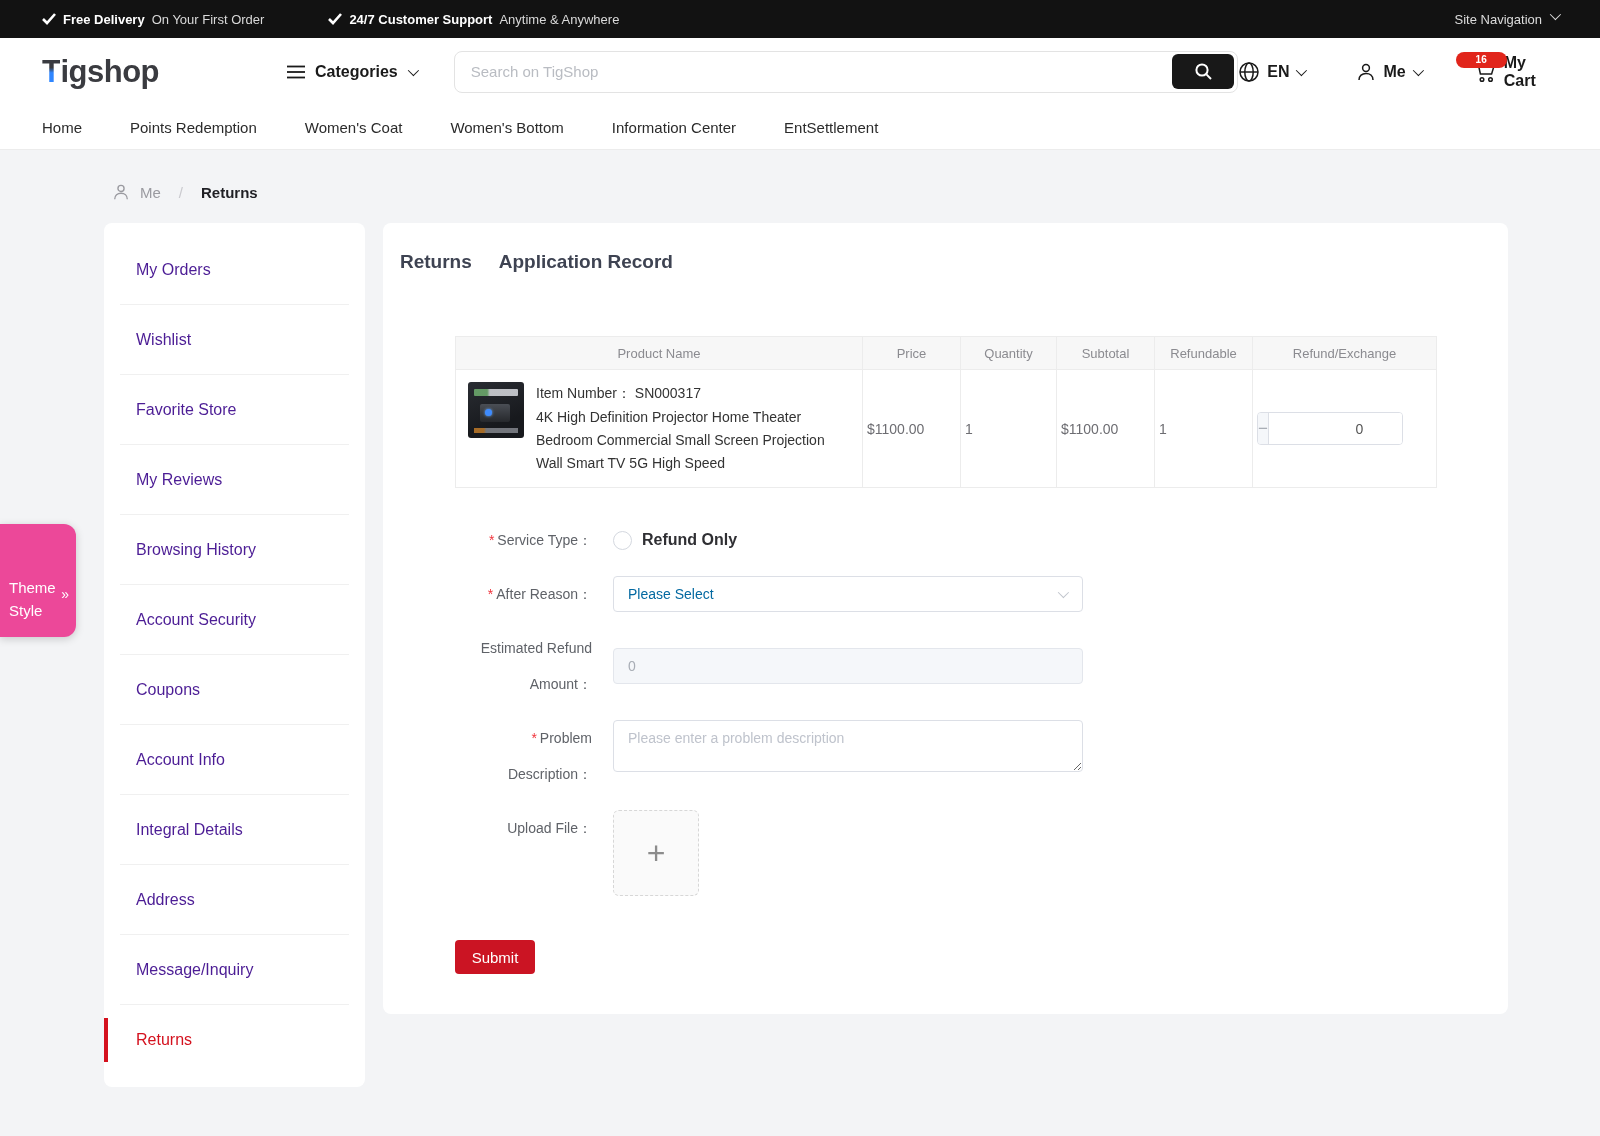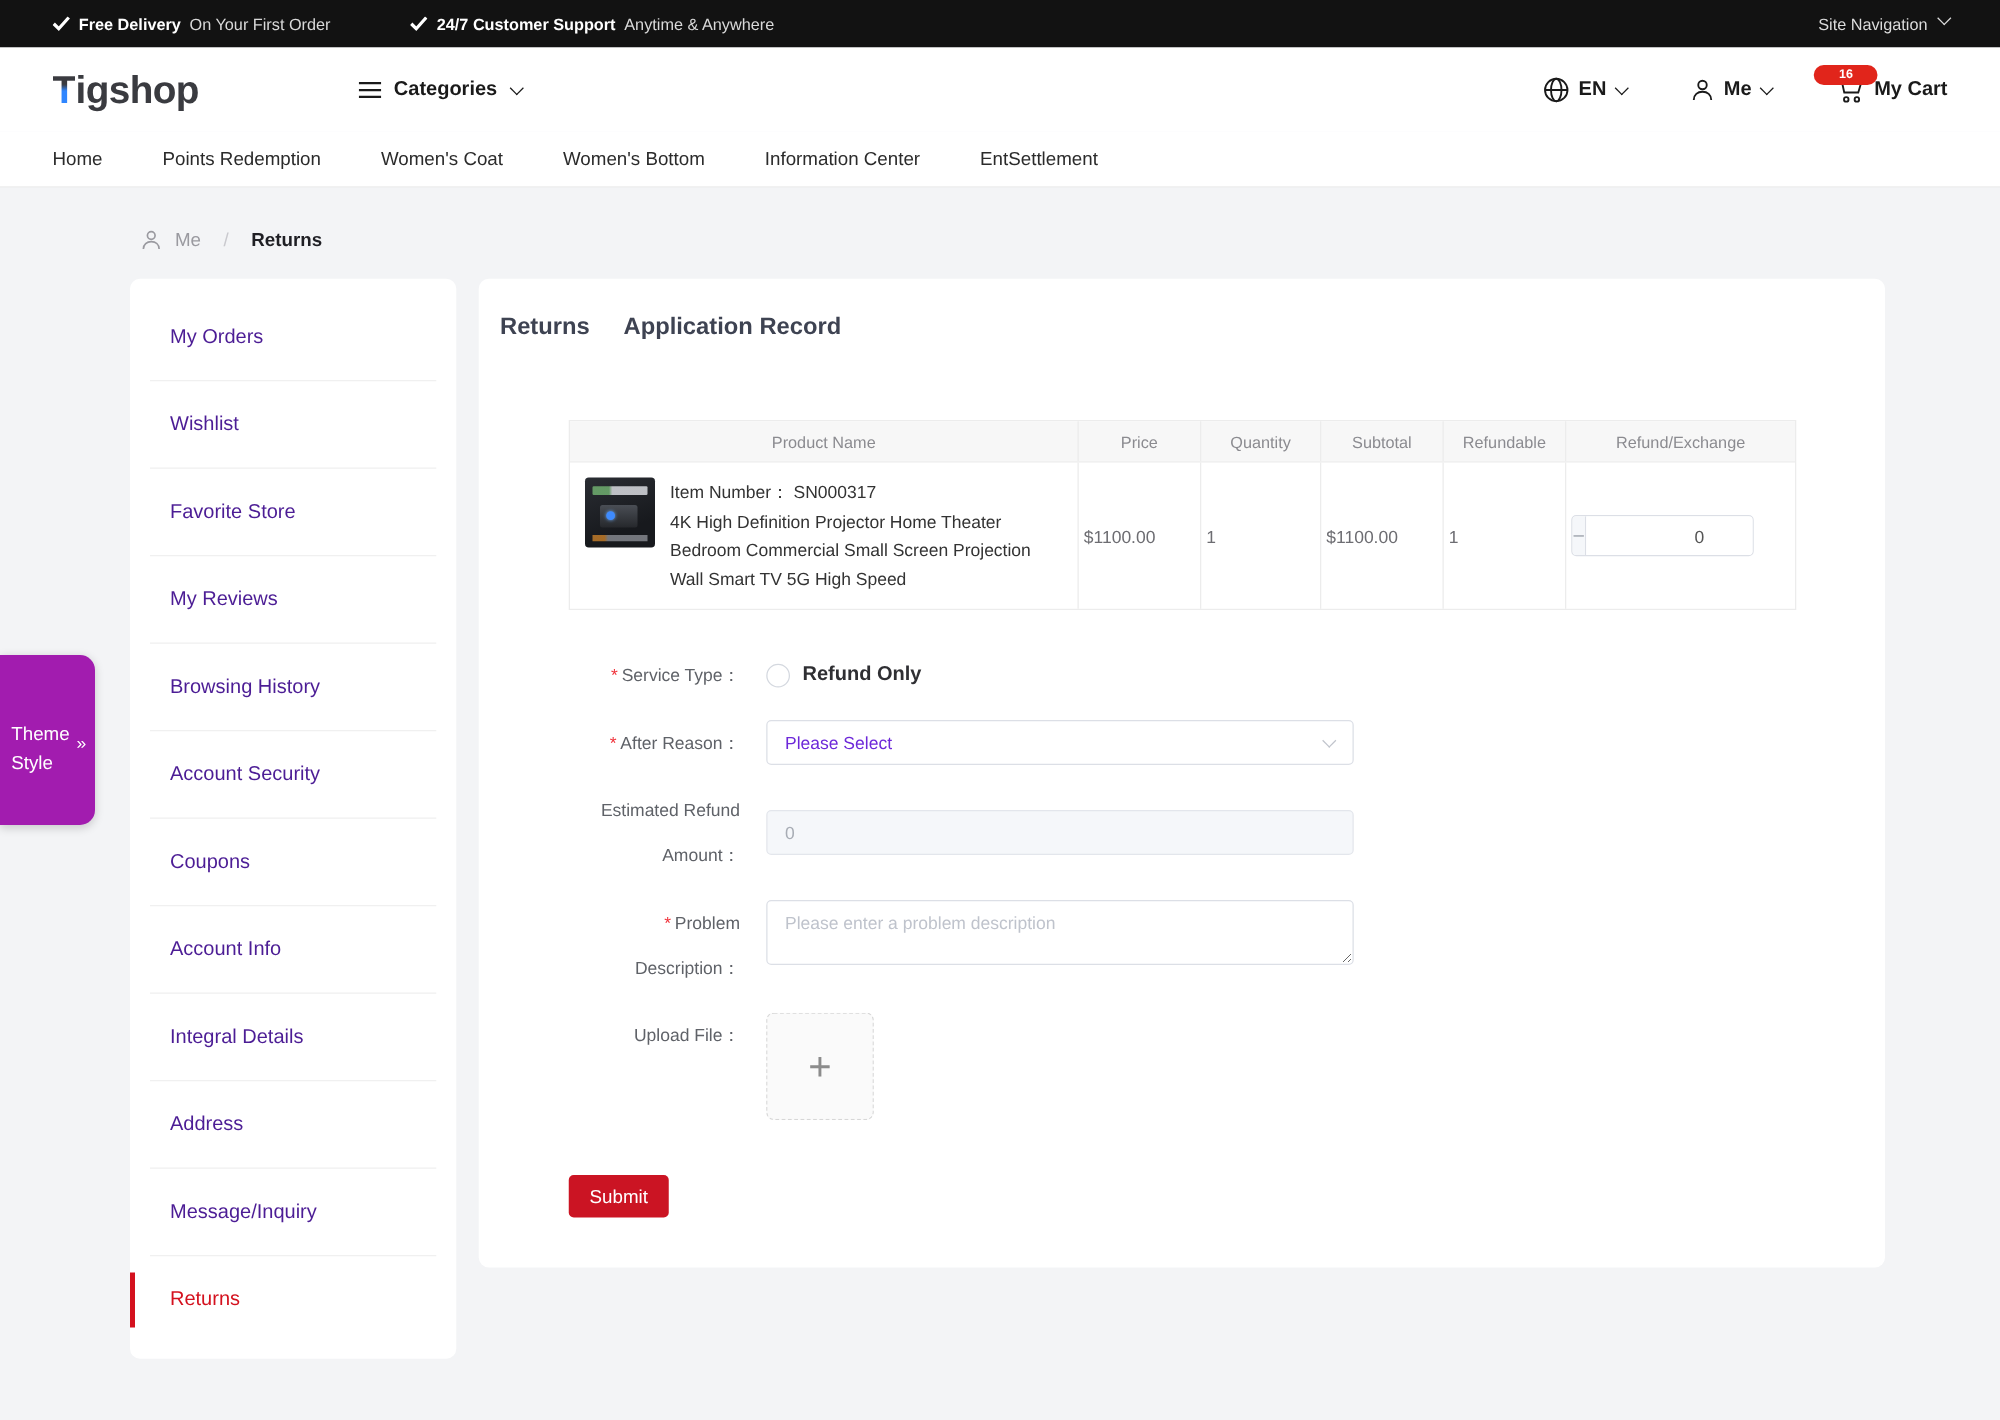--- a/index.html
+++ b/index.html
@@ -78,30 +78,30 @@
   .step-btn.minus { border-right:1px solid #dcdfe6; }
   .stepper input { flex:1; border:none; outline:none; text-align:center; font-size:14px; color:#555; font-family:inherit; }
   
   .rform { margin:34px 71px 0 72px; font-size:14px; color:#5f6268; }
   .frow { display:flex; align-items:center; margin-bottom:18px; }
   .frow.top { align-items:flex-start; }
   .flabel { width:158px; text-align:right; padding-right:21px; flex:0 0 auto; line-height:36px; }
   .req { color:#f0343c; margin-right:3px; }
   .radio { width:19px; height:19px; border:1.5px solid #d4d8df; border-radius:50%; background:#fff; display:inline-block; vertical-align:middle; cursor:pointer; }
   .radio-label { font-size:16px; font-weight:700; color:#2f2f33; margin-left:10px; vertical-align:middle; }
-  .fselect { width:470px; height:36px; border:1px solid #dcdfe6; border-radius:4px; display:flex; align-items:center; padding:16px 14px; color:#6d28d9; cursor:pointer; position:relative; background:#fff; }
+  .fselect { width:470px; height:36px; border:1px solid #dcdfe6; border-radius:4px; display:flex; align-items:center; padding:16px 14px; color:#0369a1; cursor:pointer; position:relative; background:#fff; }
   .fselect .chev { color:#c0c4cc; position:absolute; right:16px; top:13px; }
   .finput { width:470px; height:36px; border:1px solid #e3e6ec; border-radius:4px; background:#f5f7fa; color:#a8adb5; font-size:14px; padding:0 14px; font-family:inherit; outline:none; }
   .ftextarea { width:470px; height:52px; border:1px solid #dcdfe6; border-radius:4px; padding:9px 14px; font-size:14px; font-family:inherit; color:#333; resize:vertical; outline:none; }
   .ftextarea::placeholder { color:#bfc3cc; }
   .upload-box { width:86px; height:86px; border:1px dashed #d7d7d7; background:#fafafa; border-radius:6px; display:flex; align-items:center; justify-content:center; cursor:pointer; }
   .upload-plus { color:#8c8c8c; font-size:32px; font-weight:200; line-height:1; }
   .submit-btn { margin:26px 0 0 0; width:80px; height:34px; background:#cb1423; color:#fff; border:none; border-radius:4px; font-size:15px; font-family:inherit; cursor:pointer; }
   
-  .theme-tab { position:absolute; left:0; top:524px; width:76px; height:136px; background:#a21caf; border-radius:0 12px 12px 0; color:#fff; font-size:15px; padding:52px 0 0 9px; cursor:pointer; box-shadow:0 2px 8px rgba(0,0,0,.18); }
+  .theme-tab { position:absolute; left:0; top:524px; width:76px; height:113px; background:#ec4899; border-radius:0 12px 12px 0; color:#fff; font-size:15px; padding:52px 0 0 9px; cursor:pointer; box-shadow:0 2px 8px rgba(0,0,0,.18); }
   .theme-tab .ln { line-height:23px; }
   .theme-tab .arrows { position:absolute; right:9px; top:62px; font-size:14px; letter-spacing:-2px; }
   
   .icon { display:inline-flex; align-items:center; justify-content:center; }
 </style>
 </head>
 <body>
 
 <div class="topbar">
   <div class="promo">
@@ -132,20 +132,29 @@
   <div class="categories">
     <svg class="icon" width="18" height="14" viewBox="0 0 18 14">
         <g stroke="#1a1a1a" stroke-width="1.8">
           <line x1="0" y1="1.5" x2="18" y2="1.5"></line>
           <line x1="0" y1="7" x2="18" y2="7"></line>
           <line x1="0" y1="12.5" x2="18" y2="12.5"></line>
         </g>
       </svg>
     <span>Categories</span>
     <i class="chev"></i>
+  </div>
+  <div class="searchbar">
+    <input type="text" placeholder="Search on TigShop" style="">
+    <button class="search-btn">
+      <svg class="icon" width="19" height="19" viewBox="0 0 19 19">
+          <circle cx="8" cy="8" r="5.6" fill="none" stroke="#fff" stroke-width="2"></circle>
+          <line x1="12.4" y1="12.4" x2="17" y2="17" stroke="#fff" stroke-width="2"></line>
+        </svg>
+    </button>
   </div>
   <div class="hdr-right">
     <div class="hdr-item">
       <svg class="icon" width="22" height="22" viewBox="0 0 22 22">
           <g fill="none" stroke="#1a1a1a" stroke-width="1.5">
             <circle cx="11" cy="11" r="9"></circle>
             <ellipse cx="11" cy="11" rx="4.2" ry="9"></ellipse>
             <line x1="2" y1="11" x2="20" y2="11"></line>
           </g>
         </svg>

